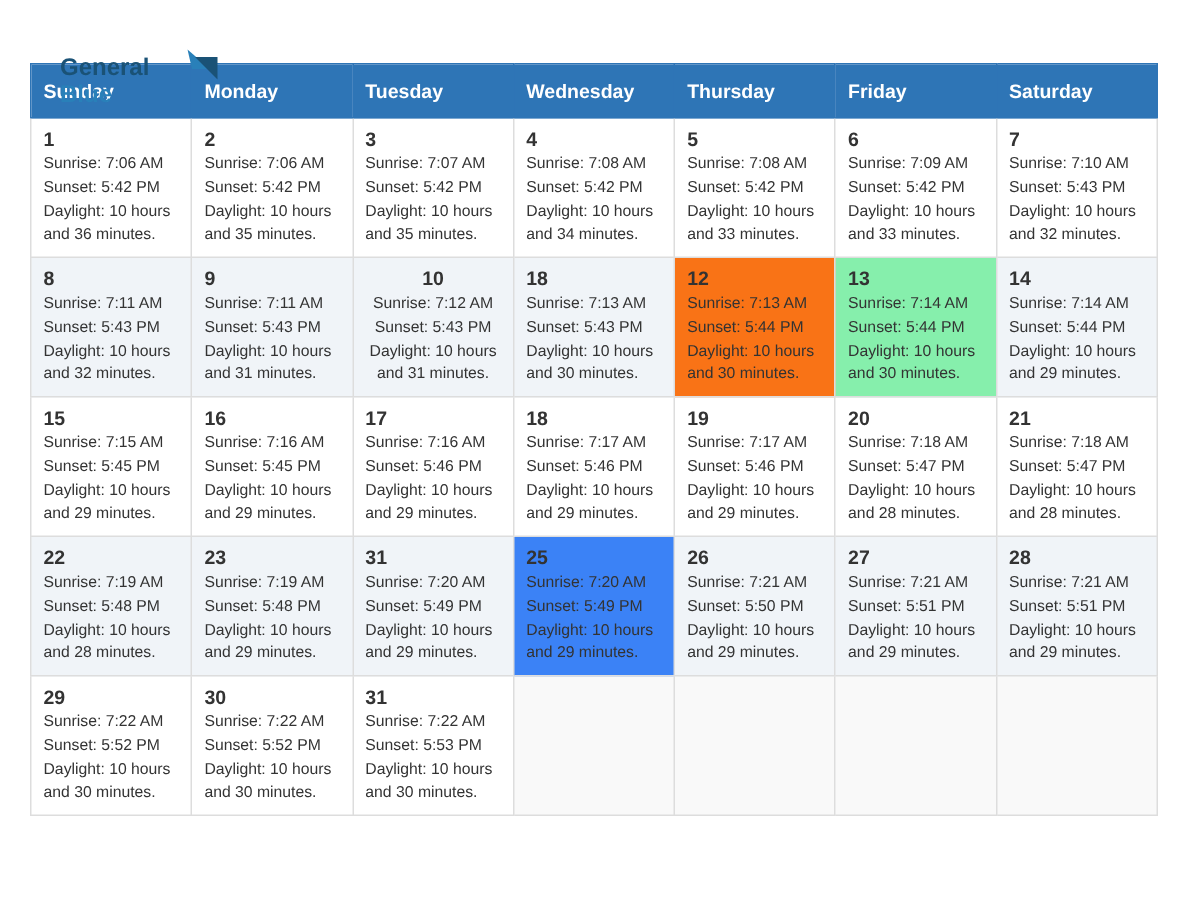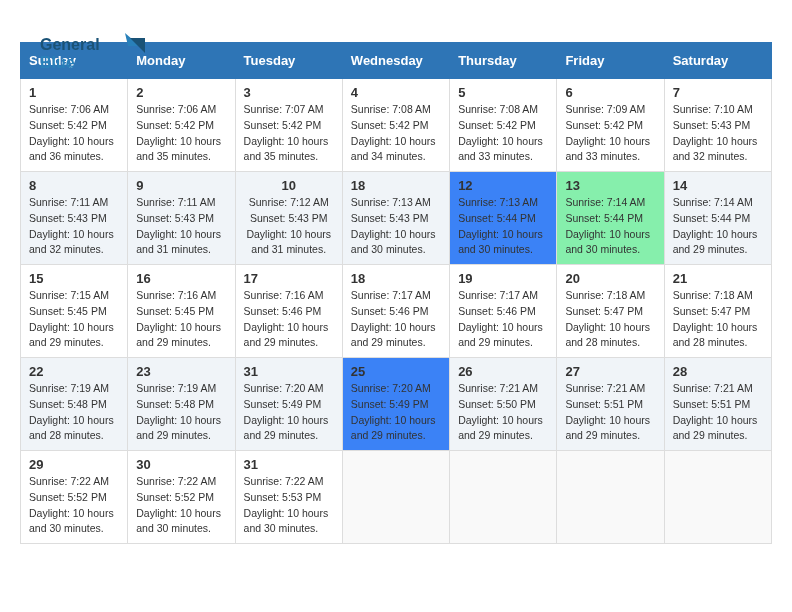--- a/index.html
+++ b/index.html
@@ -157,21 +157,21 @@
             <div class="day-info">Sunrise: 7:11 AM<br>Sunset: 5:43 PM<br>Daylight: 10 hours and 31 minutes.</div>
           </td>
           <td style="background: rgb(240, 244, 248); text-align: center;">
             <span class="day-number">10</span>
             <div class="day-info">Sunrise: 7:12 AM<br>Sunset: 5:43 PM<br>Daylight: 10 hours and 31 minutes.</div>
           </td>
           <td style="background: rgb(240, 244, 248);">
             <span class="day-number">18</span>
             <div class="day-info">Sunrise: 7:13 AM<br>Sunset: 5:43 PM<br>Daylight: 10 hours and 30 minutes.</div>
           </td>
-          <td style="background: #3b82f6;">
+          <td style="background: #f97316;">
             <span class="day-number">12</span>
             <div class="day-info">Sunrise: 7:13 AM<br>Sunset: 5:44 PM<br>Daylight: 10 hours and 30 minutes.</div>
           </td>
           <td style="background: #86efac;">
             <span class="day-number">13</span>
             <div class="day-info">Sunrise: 7:14 AM<br>Sunset: 5:44 PM<br>Daylight: 10 hours and 30 minutes.</div>
           </td>
           <td style="background: rgb(240, 244, 248);">
             <span class="day-number">14</span>
             <div class="day-info">Sunrise: 7:14 AM<br>Sunset: 5:44 PM<br>Daylight: 10 hours and 29 minutes.</div>

